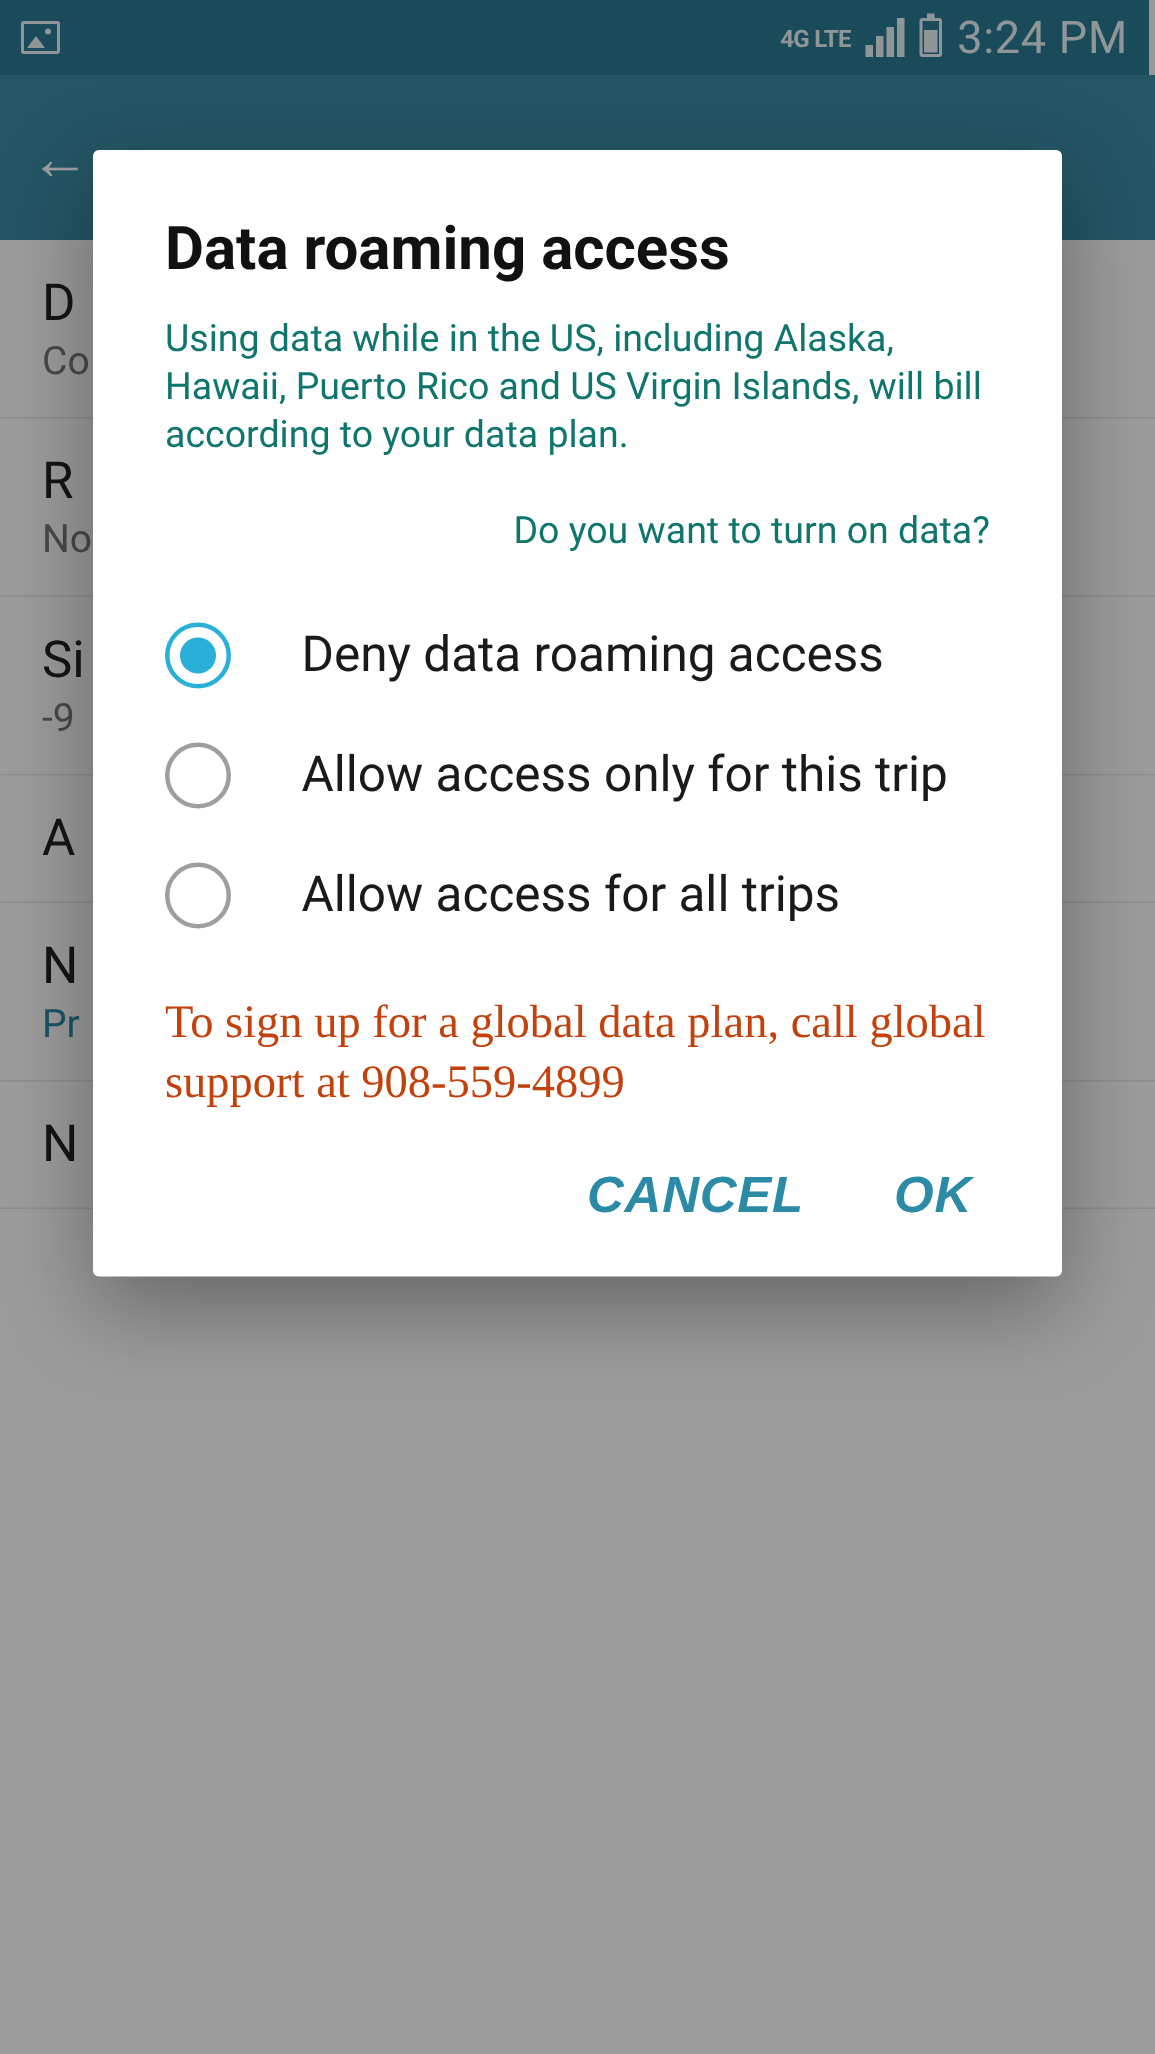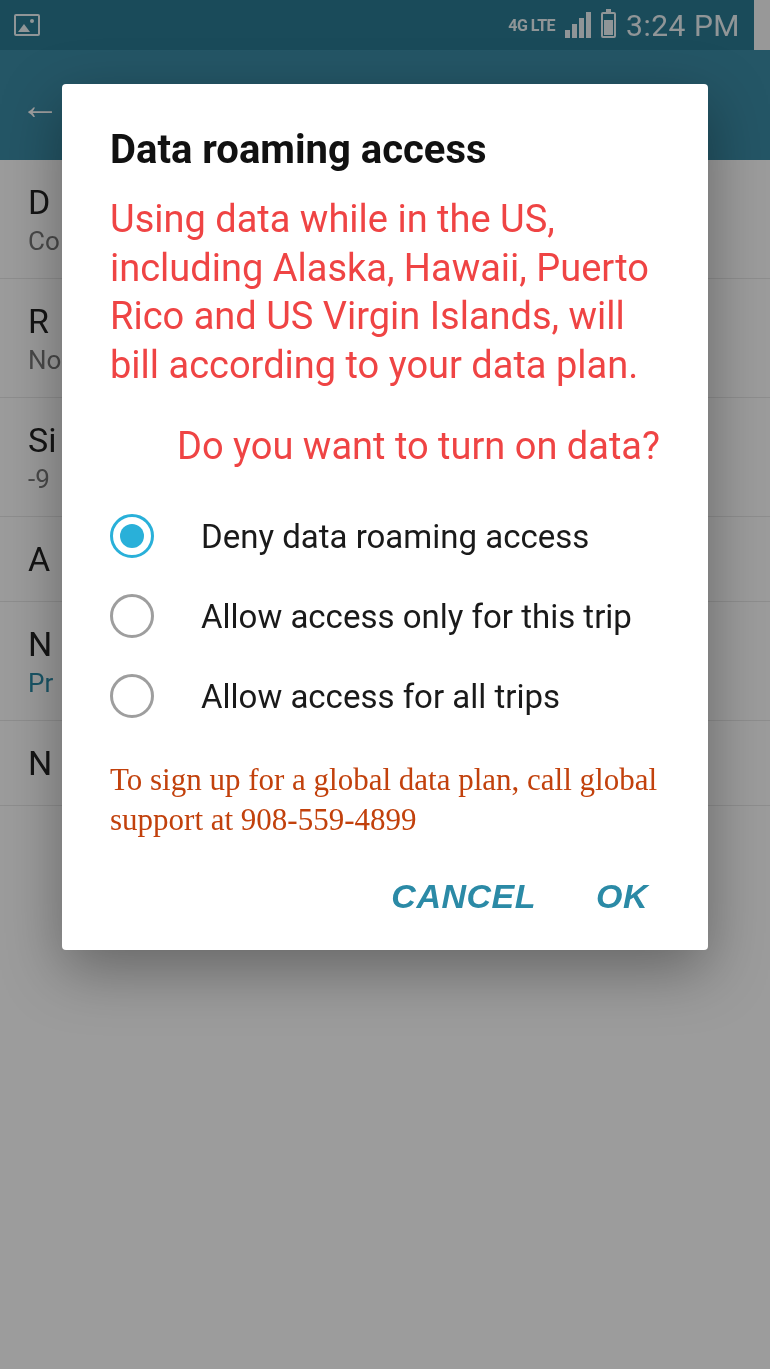--- a/index.html
+++ b/index.html
@@ -1,21 +1,21 @@
 <!DOCTYPE html>
 <html><head>
 <meta charset="utf-8">
 <style>
   * { box-sizing: border-box; margin: 0; padding: 0; }
   html, body { width: 770px; height: 1369px; overflow: hidden; font-family: Roboto, "Helvetica Neue", Arial, sans-serif; }
   body { background: #f5f5f5; position: relative; }
 
   
   .status-bar {
-    position: absolute; top: 0; left: 0; right: 16px; height: 50px;
+    position: absolute; top: 0; left: 0; right: 4px; height: 50px;
     background: #2b7a92; display: flex; align-items: center;
     padding: 0 14px; color: #e8f1f4;
   }
   .status-left { display: flex; align-items: center; gap: 10px; }
   .status-right { margin-left: auto; display: flex; align-items: center; gap: 10px; }
   .status-time { font-size: 30px; font-weight: 400; letter-spacing: 0.5px; }
   .sig-bars { display: flex; align-items: flex-end; gap: 2px; }
   .sig-bars span { width: 5px; background: #e8f1f4; display: block; }
   .sig-bars span:nth-child(1){height:8px;} .sig-bars span:nth-child(2){height:14px;}
   .sig-bars span:nth-child(3){height:20px;} .sig-bars span:nth-child(4){height:26px;}
@@ -43,27 +43,27 @@
   .bg-item { border-bottom: 1px solid #e6e6e6; padding: 22px 28px; }
   .bg-title { font-size: 34px; color: #222; }
   .bg-sub { font-size: 26px; color: #777; margin-top: 4px; }
   .bg-sub.accent { color: #2b8aa6; }
 
   
   .scrim { position: absolute; inset: 0; background: rgba(0,0,0,0.38); }
 
   
   .dialog {
-    position: absolute; left: 62px; right: 62px; top: 84px;
+    position: absolute; left: 62px; right: 62px; top: 100px;
     background: #fff; border-radius: 4px;
     box-shadow: 0 20px 60px rgba(0,0,0,0.35);
     padding: 42px 48px 24px 48px;
   }
   .dialog-title { font-size: 40px; font-weight: 700; color: #111; margin-bottom: 22px; }
-  .dialog-body { font-size: 38px; line-height: 1.28; color: #ef4444; }
+  .dialog-body { font-size: 25px; line-height: 1.28; color: #0f766e; }
   .dialog-body p { margin-bottom: 32px; }
   .dialog-body p:last-of-type { margin-bottom: 26px; text-align: right; }
 
   .radio-group { margin: 8px 0 24px 0; }
   .radio-row { display: flex; align-items: center; gap: 47px; padding: 18px 0; }
   .radio {
     width: 44px; height: 44px; border: 3px solid #9e9e9e; border-radius: 50%;
     flex: 0 0 44px; display: flex; align-items: center; justify-content: center;
   }
   .radio.selected { border-color: #29b0d9; }

